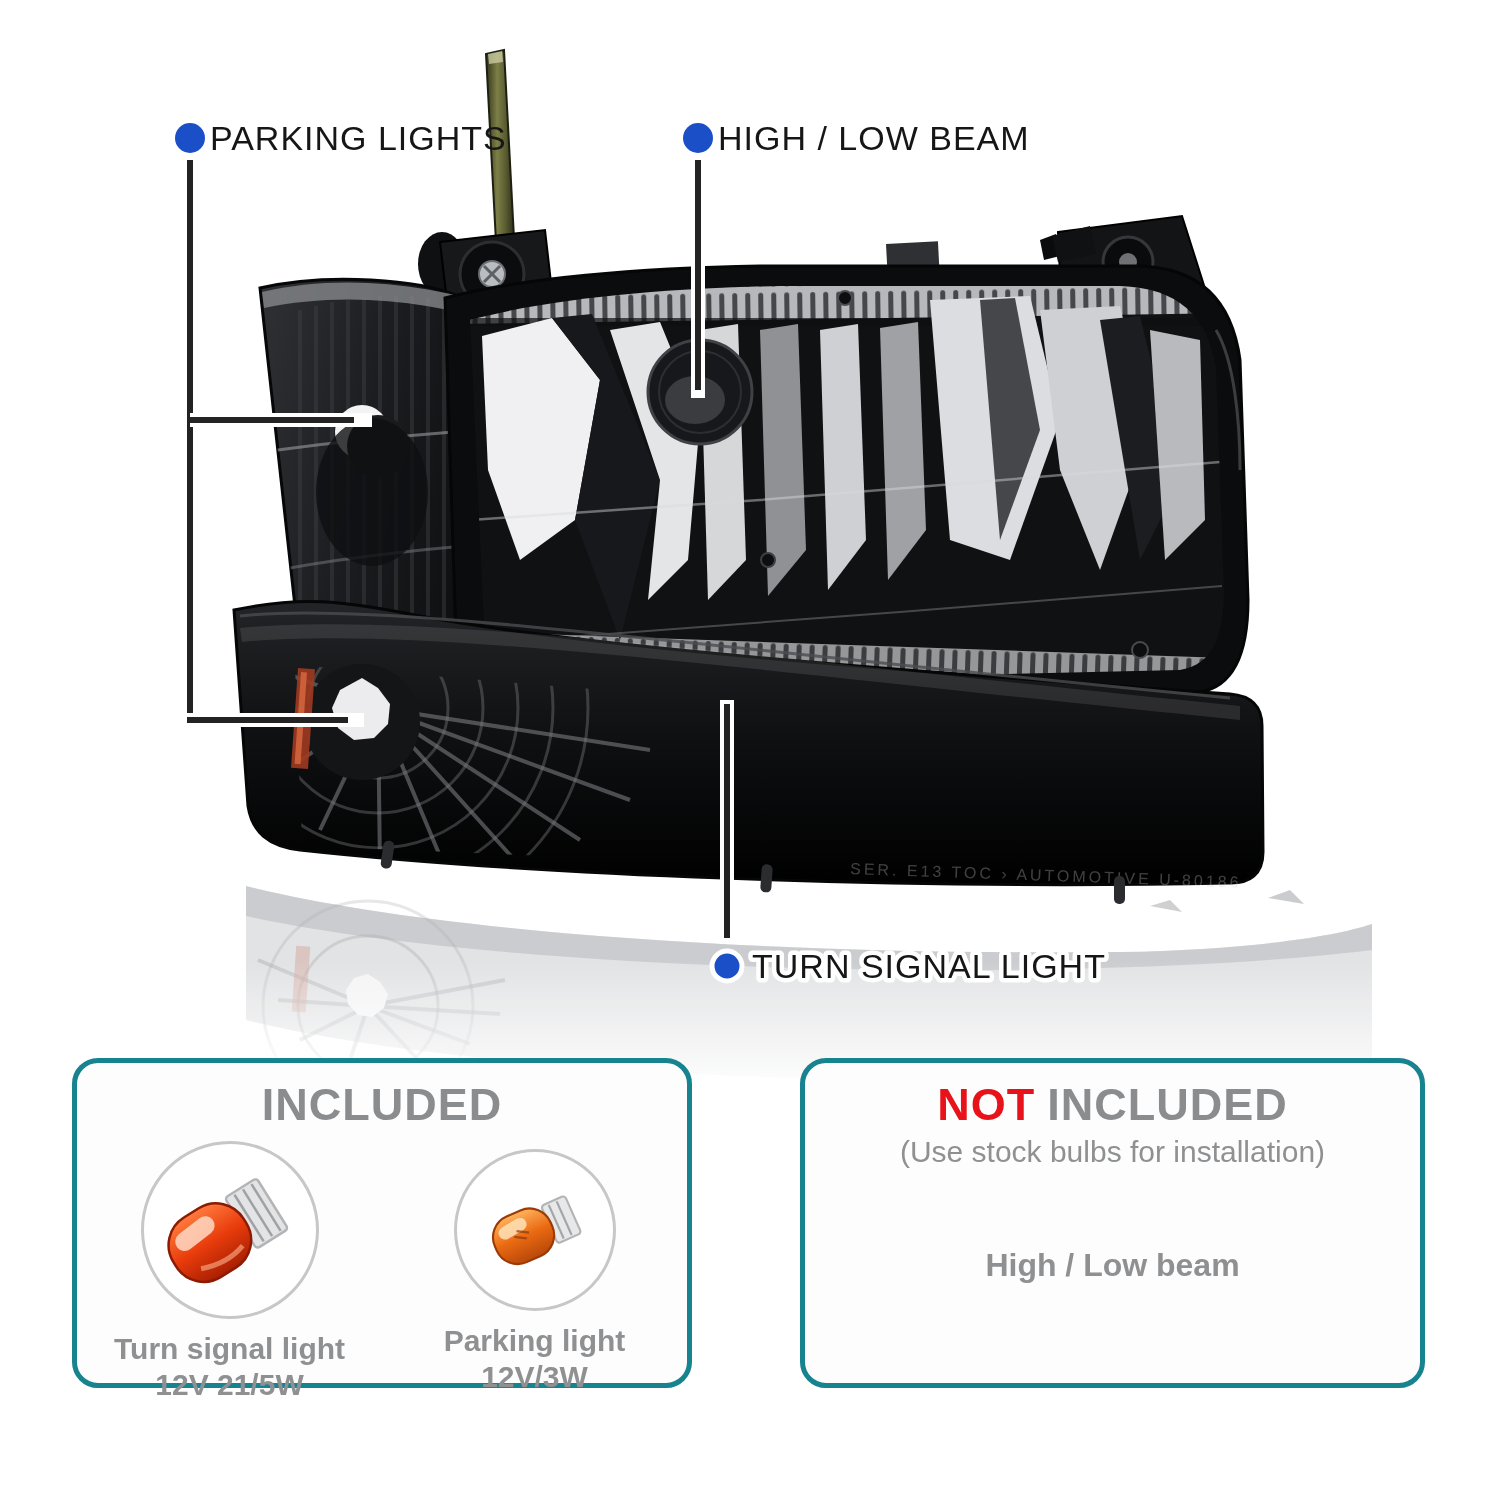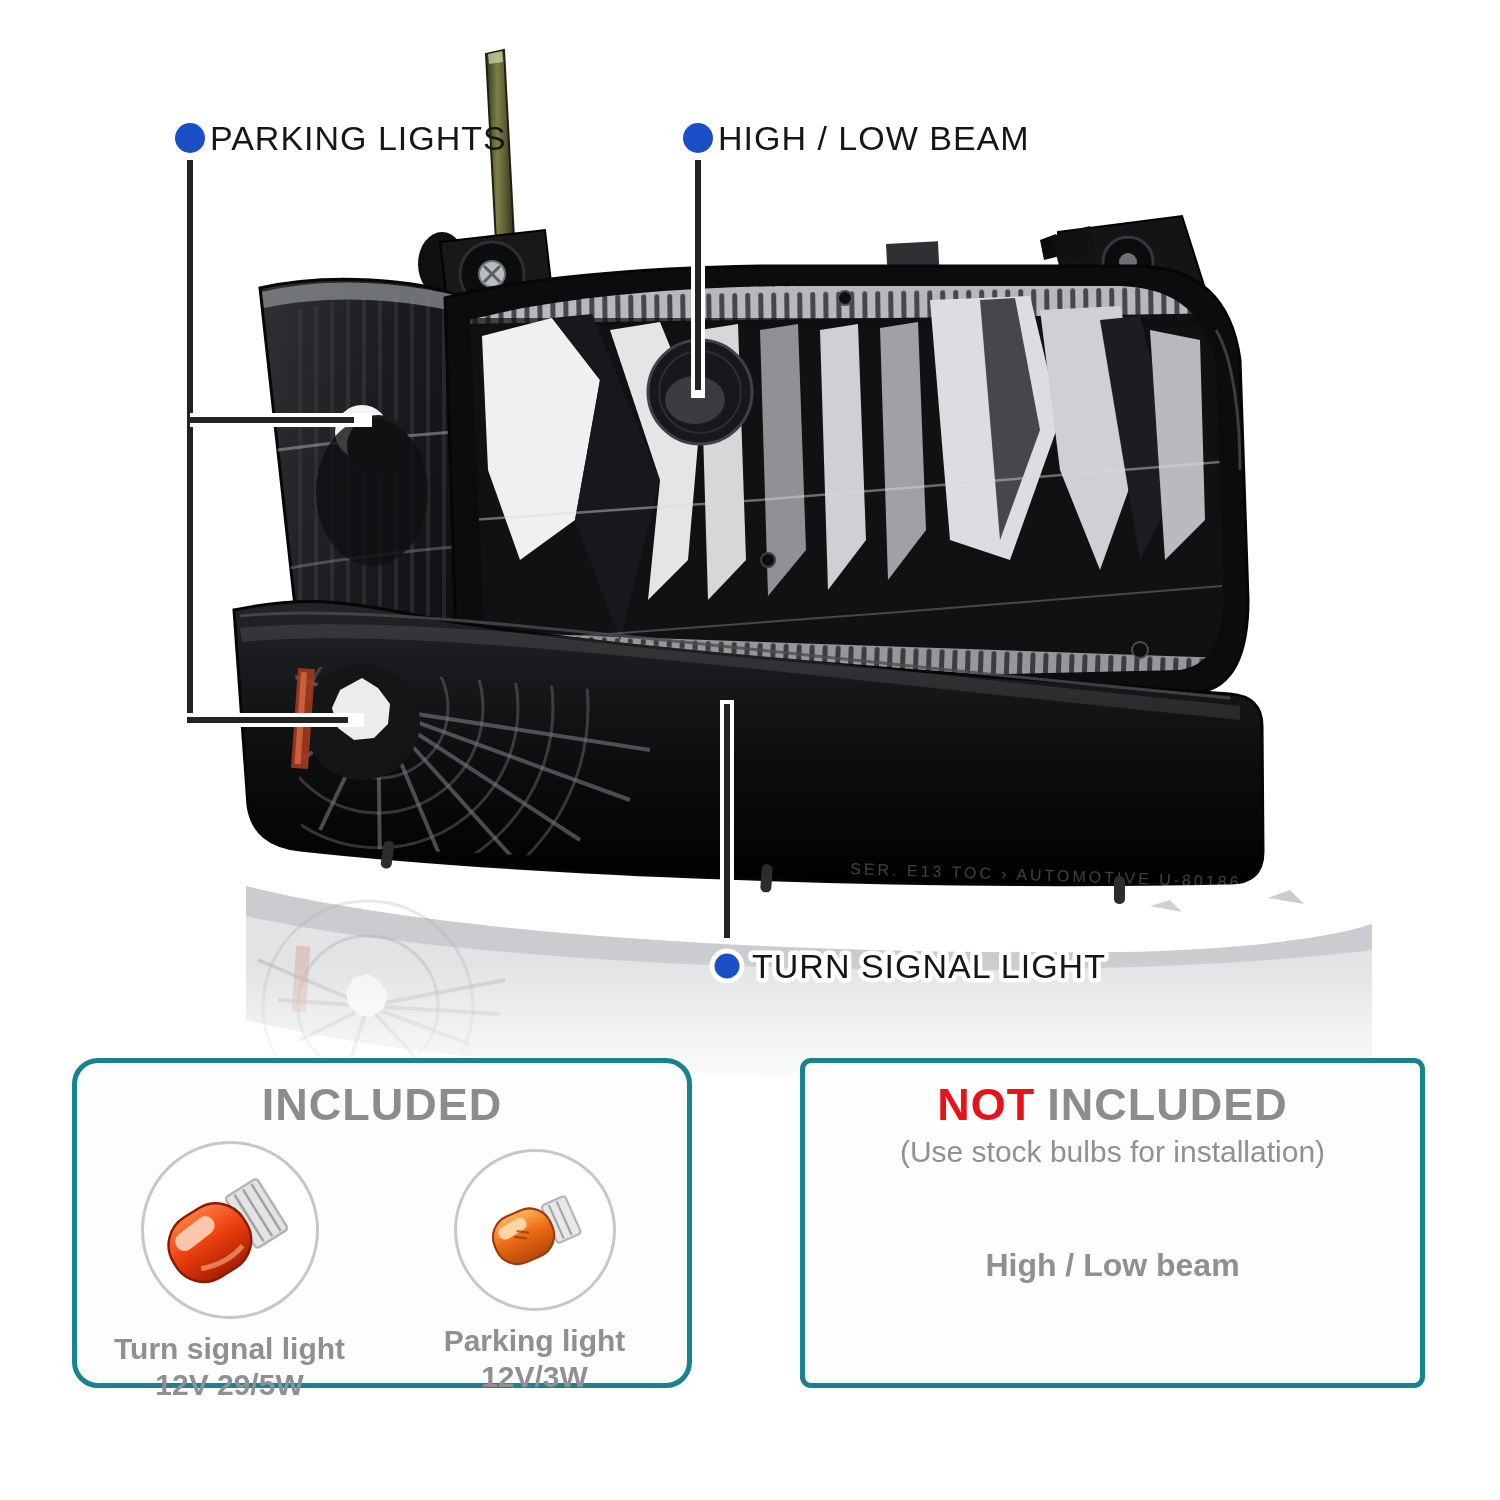--- a/index.html
+++ b/index.html
@@ -7,21 +7,21 @@
        font-family:"Liberation Sans", sans-serif;}
   .canvas{position:absolute;inset:0;background:#ffffff;}
   svg.scene{position:absolute;left:0;top:0;width:1500px;height:1500px;display:block;}
 
   .callout-label{font-size:34px;letter-spacing:1px;fill:#161616;}
   .halo-label{paint-order:stroke;stroke:#ffffff;stroke-width:9px;stroke-linejoin:round;}
 
   .box{position:absolute;background:#fdfdfd;border:5px solid #17838f;border-radius:26px;
        box-sizing:border-box;display:flex;flex-direction:column;align-items:center;}
   .box-included{left:72px;top:1058px;width:620px;height:330px;}
-  .box-not-included{left:800px;top:1058px;width:625px;height:330px;border-radius:11px;}
+  .box-not-included{left:800px;top:1058px;width:625px;height:330px;}
   .box-title{margin-top:16px;font-size:45px;font-weight:bold;color:#8b8c8e;letter-spacing:1px;}
   .box-title .red{color:#e8121a;margin-right:12px;}
   .box-sub{margin-top:4px;font-size:30px;font-weight:normal;color:#8f9092;}
   .items-row{display:flex;width:100%;justify-content:space-around;margin-top:10px;}
   .item-col{display:flex;flex-direction:column;align-items:center;width:50%;}
   .bulb-circle{border:3px solid #c6c7c9;border-radius:50%;display:flex;
                align-items:center;justify-content:center;background:#fff;}
   .bulb-circle.big{width:172px;height:172px;}
   .bulb-circle.small{width:156px;height:156px;margin-top:8px;}
   .item-name{margin-top:12px;font-size:30px;font-weight:bold;color:#8f9092;line-height:1.2;text-align:center;}
@@ -280,21 +280,21 @@
             <line x1="78" y1="38" x2="78" y2="82" stroke="#9fa1a3" stroke-width="2"></line>
             <line x1="86" y1="38" x2="86" y2="82" stroke="#9fa1a3" stroke-width="2"></line>
             <line x1="94" y1="38" x2="94" y2="82" stroke="#9fa1a3" stroke-width="2"></line>
             <rect x="8" y="32" width="66" height="56" rx="26" fill="url(#bulbGradL)" stroke="#8d1a02" stroke-width="2"></rect>
             <rect x="16" y="42" width="36" height="15" rx="7.5" fill="#ffd9c4" opacity="0.85" transform="rotate(-6 16 42)"></rect>
             <path d="M24,74 q20,8 38,2" stroke="#ffb28c" stroke-width="4" fill="none" opacity="0.6"></path>
           </g>
         </svg>
       </div>
       <div class="item-name">Turn signal light</div>
-      <div class="item-spec">12V 29/5W</div>
+      <div class="item-spec">12V 21/5W</div>
     </div>
     <div class="item-col">
       <div class="bulb-circle small">
         <svg width="130" height="130" viewBox="0 0 120 120">
           <g transform="rotate(-24 60 60)">
             <rect x="74" y="42" width="24" height="38" rx="3" fill="#e7e8ea" stroke="#b3b4b6" stroke-width="2"></rect>
             <line x1="81" y1="44" x2="81" y2="78" stroke="#a3a5a7" stroke-width="2"></line>
             <line x1="89" y1="44" x2="89" y2="78" stroke="#a3a5a7" stroke-width="2"></line>
             <rect x="20" y="38" width="56" height="46" rx="21" fill="url(#bulbGradR)" stroke="#9a3a05" stroke-width="2"></rect>
             <rect x="27" y="46" width="28" height="12" rx="6" fill="#ffe2b8" opacity="0.85" transform="rotate(-6 27 46)"></rect>

